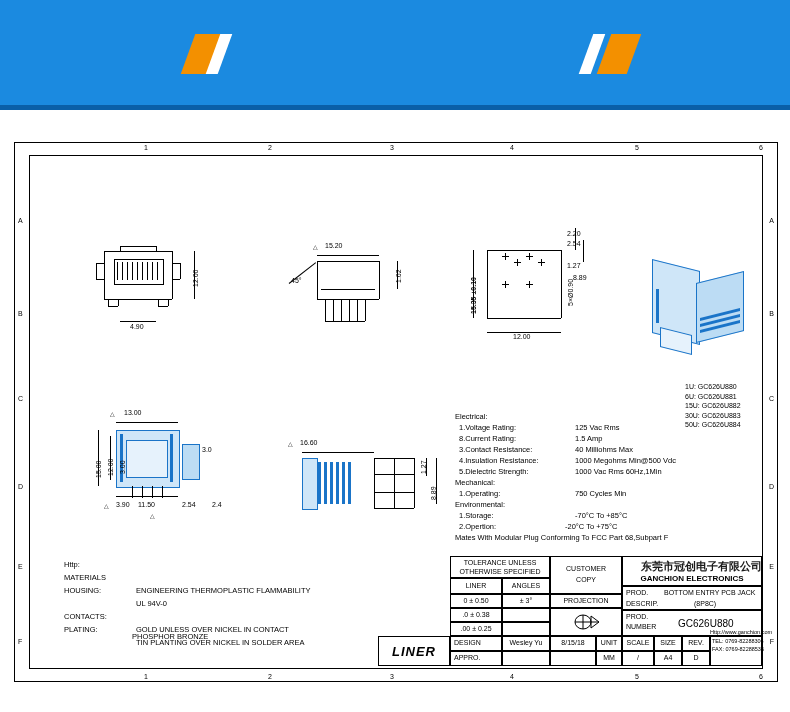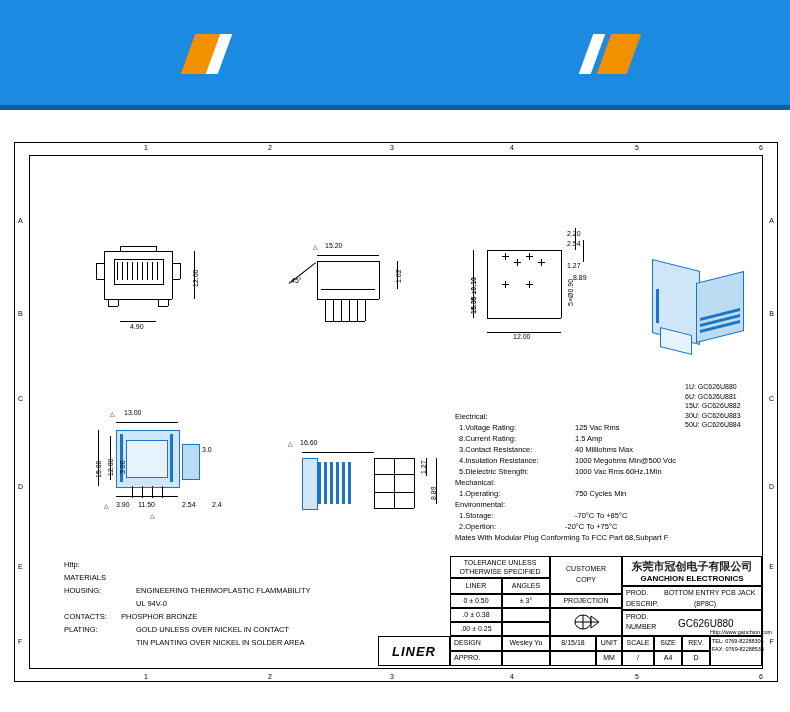--- a/index.html
+++ b/index.html
@@ -336,21 +336,21 @@
       <div>MATERIALS</div>
       <div style="position:relative;height:13px;">
         <span style="position:absolute;left:0;">HOUSING:</span>
         <span style="position:absolute;left:72px;">ENGINEERING THERMOPLASTIC FLAMMABILITY</span>
       </div>
       <div style="position:relative;height:13px;">
         <span style="position:absolute;left:72px;">UL 94V-0</span>
       </div>
       <div style="position:relative;height:13px;">
         <span style="position:absolute;left:0;">CONTACTS:</span>
-        <span style="position:absolute;left:57px;">PHOSPHOR BRONZE</span>
+        <span style="position:absolute;left:68px;margin-top:20px;">PHOSPHOR BRONZE</span>
       </div>
       <div style="position:relative;height:13px;">
         <span style="position:absolute;left:0;">PLATING:</span>
         <span style="position:absolute;left:72px;">GOLD UNLESS OVER NICKEL IN CONTACT</span>
       </div>
       <div style="position:relative;height:13px;">
         <span style="position:absolute;left:72px;">TIN PLANTING OVER NICKEL IN SOLDER AREA</span>
       </div>
     </div>
 
@@ -388,21 +388,21 @@
       <div style="position:absolute;left:196px;top:58px;">
         <svg width="26" height="16" viewBox="0 0 26 16">
           <ellipse cx="9" cy="8" rx="8" ry="7" fill="none" stroke="#000" stroke-width="1"></ellipse>
           <line x1="1" y1="8" x2="25" y2="8" stroke="#000" stroke-width="1"></line>
           <line x1="9" y1="1" x2="9" y2="15" stroke="#000" stroke-width="1"></line>
           <path d="M17 2 L25 8 L17 14 Z" fill="none" stroke="#000" stroke-width="1"></path>
         </svg>
       </div>
 
       <div class="tb" style="left:244px;top:0px;width:140px;height:30px;"></div>
-      <div class="tbc ct company-cn" style="left:244px;top:3px;width:140px;">东莞市冠创电子有限公司</div>
+      <div class="tbc ct company-cn" style="left:244px;top:3px;width:140px;text-align:right;">东莞市冠创电子有限公司</div>
       <div class="tbc ct company-en" style="left:244px;top:18px;width:140px;">GANCHION ELECTRONICS</div>
 
       <div class="tb" style="left:244px;top:30px;width:140px;height:24px;"></div>
       <div class="tbc" style="left:248px;top:33px;">PROD.</div>
       <div class="tbc" style="left:286px;top:33px;">BOTTOM ENTRY PCB JACK</div>
       <div class="tbc" style="left:248px;top:44px;">DESCRIP.</div>
       <div class="tbc" style="left:316px;top:44px;">(8P8C)</div>
 
       <div class="tb" style="left:244px;top:54px;width:140px;height:26px;"></div>
       <div class="tbc" style="left:248px;top:57px;">PROD.</div>

